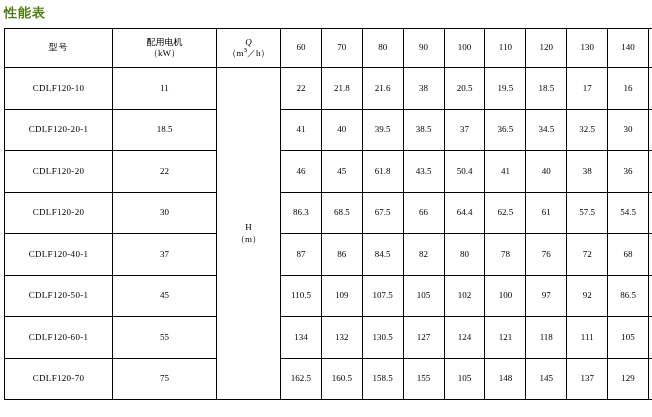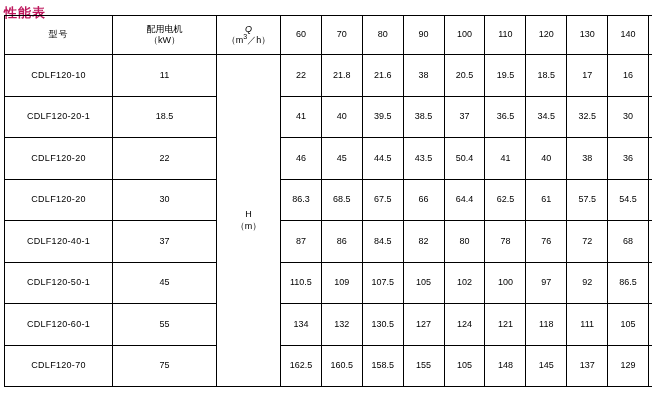--- a/index.html
+++ b/index.html
@@ -20,27 +20,28 @@
     height: 417px;
     box-sizing: border-box;
   }
   .page-title {
     position: absolute;
     left: 4px;
     top: 4px;
     font-size: 13px;
     font-weight: bold;
     letter-spacing: 1px;
-    color: #be185d;
+    color: #4d7c0f;
   }
   .table-wrap {
     position: absolute;
     left: 4px;
-    top: 15px;
+    top: 28px;
     width: 644px;
+    font-family: Liberation Serif, serif;
   }
   table.perf {
     border-collapse: collapse;
     width: 644px;
     table-layout: fixed;
   }
   table.perf td, table.perf th {
     border: 1px solid #000000;
     text-align: center;
     vertical-align: middle;
@@ -178,21 +179,21 @@
           <td class="cell-val">34.5</td>
           <td class="cell-val">32.5</td>
           <td class="cell-val">30</td>
           <td class="cell-val">27.5</td>
         </tr>
         <tr>
           <td class="cell-model">CDLF120-20</td>
           <td class="cell-motor">22</td>
           <td class="cell-val">46</td>
           <td class="cell-val">45</td>
-          <td class="cell-val">44.5</td>
+          <td class="cell-val">61.8</td>
           <td class="cell-val">43.5</td>
           <td class="cell-val">50.4</td>
           <td class="cell-val">41</td>
           <td class="cell-val">40</td>
           <td class="cell-val">38</td>
           <td class="cell-val">36</td>
           <td class="cell-val">33.5</td>
         </tr>
         <tr>
           <td class="cell-model">CDLF120-20</td>

